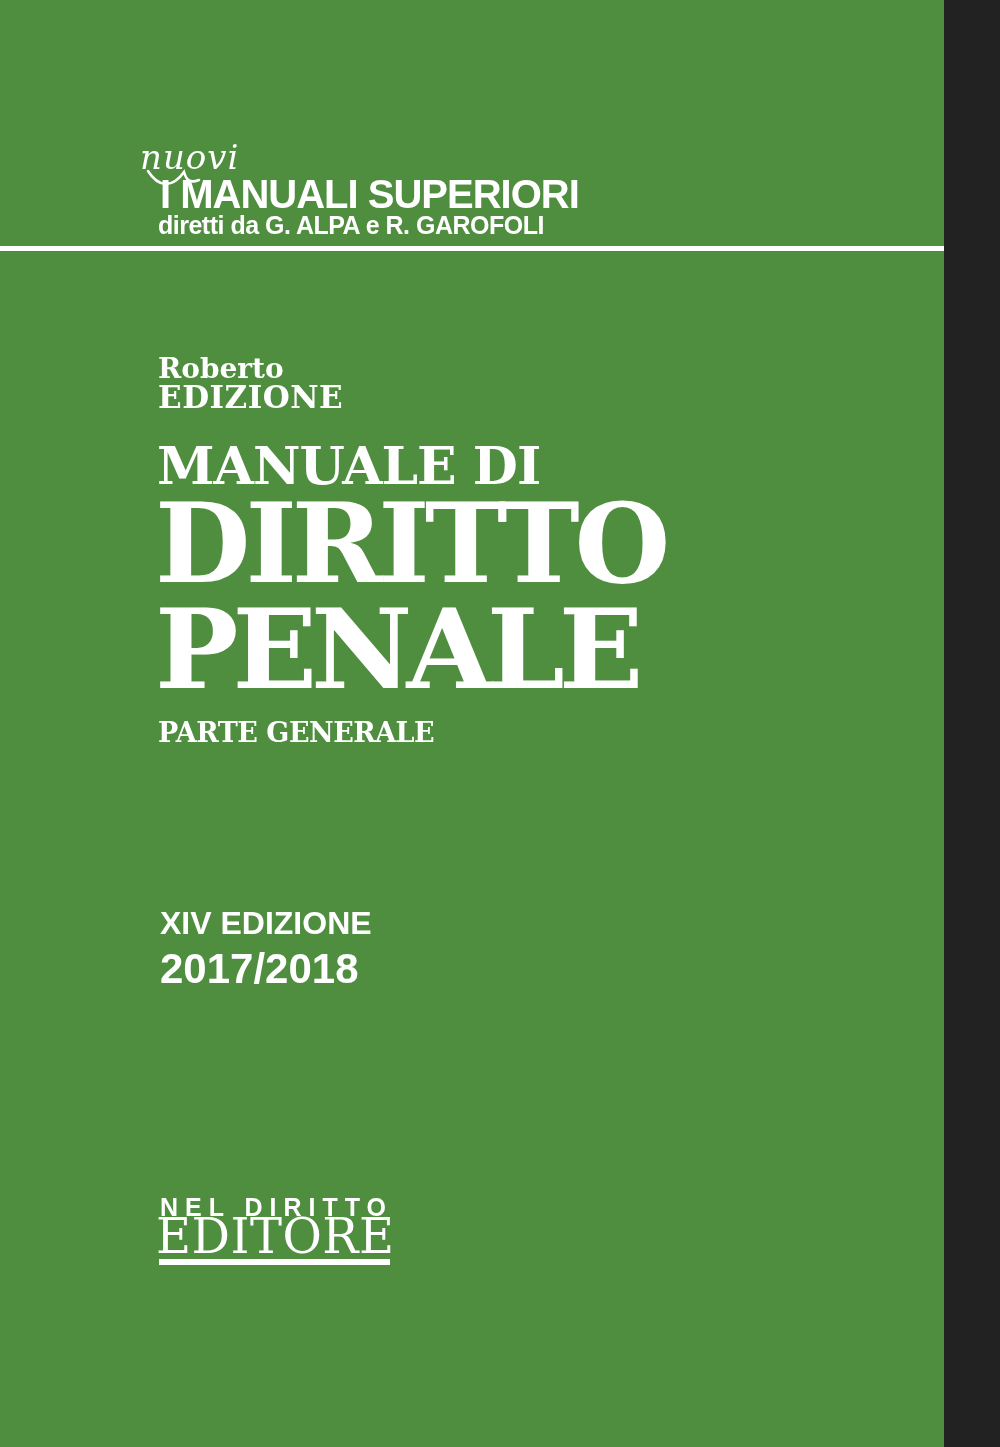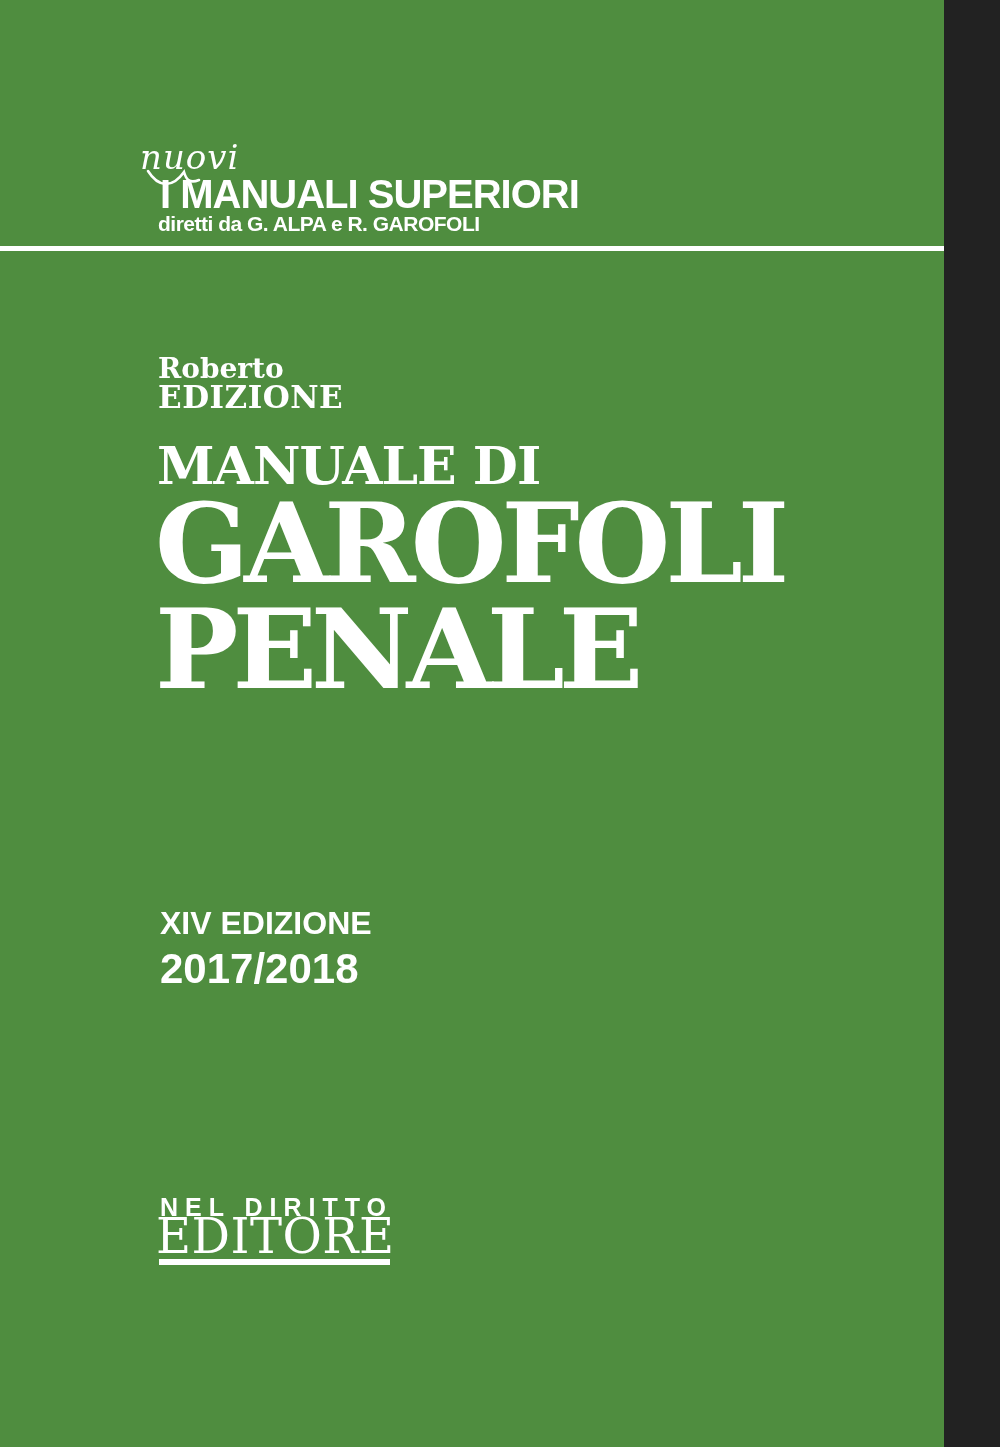--- a/index.html
+++ b/index.html
@@ -23,21 +23,21 @@
     letter-spacing: 1px;
   }
   .swash { left: 146px; top: 167px; }
   .series-title {
     left: 160px; top: 174px;
     font-size: 40px; font-weight: 700;
     letter-spacing: -1px;
   }
   .series-subtitle {
     left: 158px; top: 213px;
-    font-size: 21px; font-weight: 700;
+    font-size: 25px; font-weight: 700;
     letter-spacing: -0.5px;
   }
   .header-rule {
     left: 0; top: 246px;
     width: 975px; height: 5px;
     background: #ffffff;
   }
 
   
   .author-first {
@@ -123,24 +123,25 @@
   <div class="abs series-subtitle">diretti da G. ALPA e R. GAROFOLI</div>
 
   <div class="abs header-rule"></div>
 
   <div class="abs author-first">Roberto</div>
 
   <div class="abs author-last">EDIZIONE</div>
 
   <div class="abs title-kicker">MANUALE DI</div>
 
-  <div class="abs title-line1">GAROFOLI</div>
+  <div class="abs title-line1">DIRITTO</div>
 
   <div class="abs title-line2">PENALE</div>
 
+  <div class="abs title-subtitle">PARTE GENERALE</div>
 
   <div class="abs edition-label">XIV EDIZIONE</div>
 
   <div class="abs edition-years">2017/2018</div>
 
   <div class="abs publisher-line1">NEL DIRITTO</div>
 
   <div class="abs publisher-line2">EDITORE</div>
 
   <div class="abs publisher-rule"></div>

